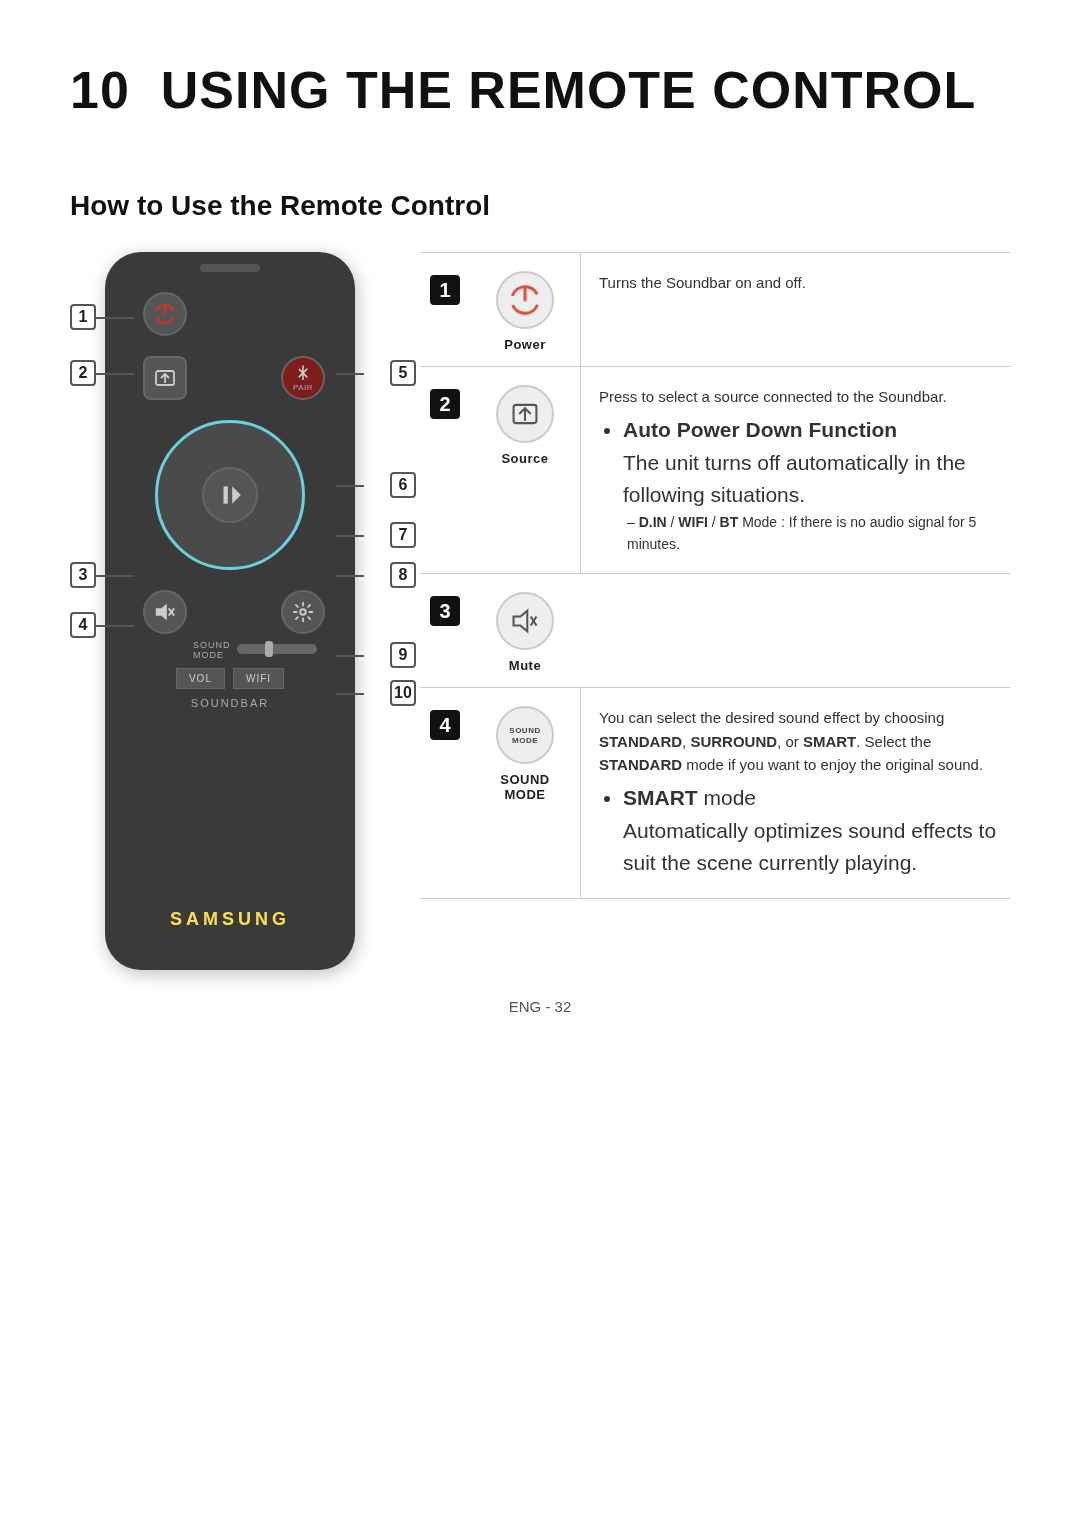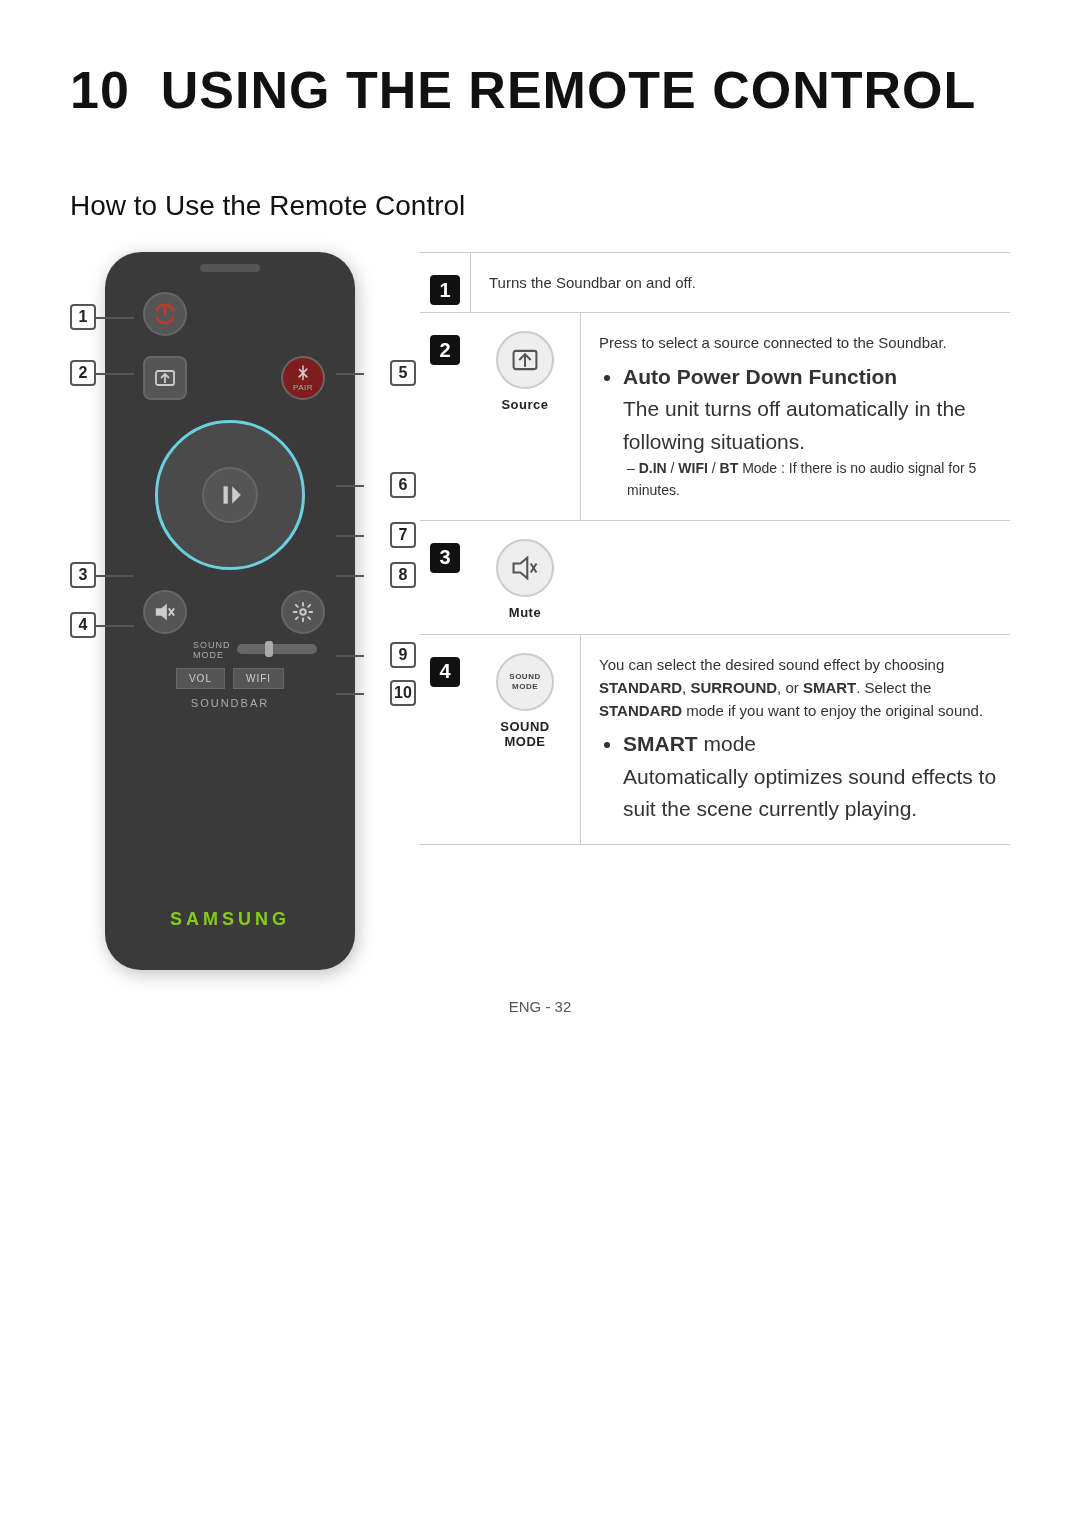--- a/index.html
+++ b/index.html
@@ -13,21 +13,21 @@
     }
     h1.page-title {
       font-size: 52px;
       font-weight: 900;
       letter-spacing: 1px;
       margin-bottom: 70px;
       color: #111;
     }
     h2.section-title {
       font-size: 28px;
-      font-weight: 400;
+      font-weight: 700;
       margin-bottom: 30px;
       color: #111;
     }
     .main-content {
       display: flex;
       gap: 30px;
       align-items: flex-start;
     }
     .remote-body {
       background: #3a3a3a;
@@ -231,21 +231,21 @@
     
     .soundbar-label {
       color: #aaa;
       font-size: 11px;
       letter-spacing: 2px;
       margin-top: 4px;
       margin-bottom: 20px;
     }
     
     .samsung-label {
-      color: #84cc16;
+      color: #fde047;
       font-size: 18px;
       letter-spacing: 4px;
       font-weight: 600;
       margin-top: auto;
       margin-bottom: 10px;
     }
 
     
     .callout {
       position: absolute;
@@ -518,20 +518,29 @@
       <div style="position:absolute;top:13px;right:26px;width:28px;height:1.5px;background:#555;"></div>
     </div>
   </div>
 
   <div class="table-section">
 
     <div class="table-row">
       <div class="col-num">
         <span class="num-badge">1</span>
       </div>
+      <div class="col-icon">
+        <div class="icon-circle">
+          <svg viewBox="0 0 28 28" width="34" height="34">
+            <circle cx="14" cy="14" r="11" fill="none" stroke="#e74c3c" stroke-width="2.5" stroke-dasharray="26 8" stroke-dashoffset="-4"></circle>
+            <line x1="14" y1="5" x2="14" y2="14" stroke="#e74c3c" stroke-width="2.5" stroke-linecap="round"></line>
+          </svg>
+        </div>
+        <span class="icon-label">Power</span>
+      </div>
       <div class="col-desc">
         <span>Turns the Soundbar on and off.</span>
       </div>
     </div>
 
     <div class="table-row">
       <div class="col-num">
         <span class="num-badge">2</span>
       </div>
       <div class="col-icon">

